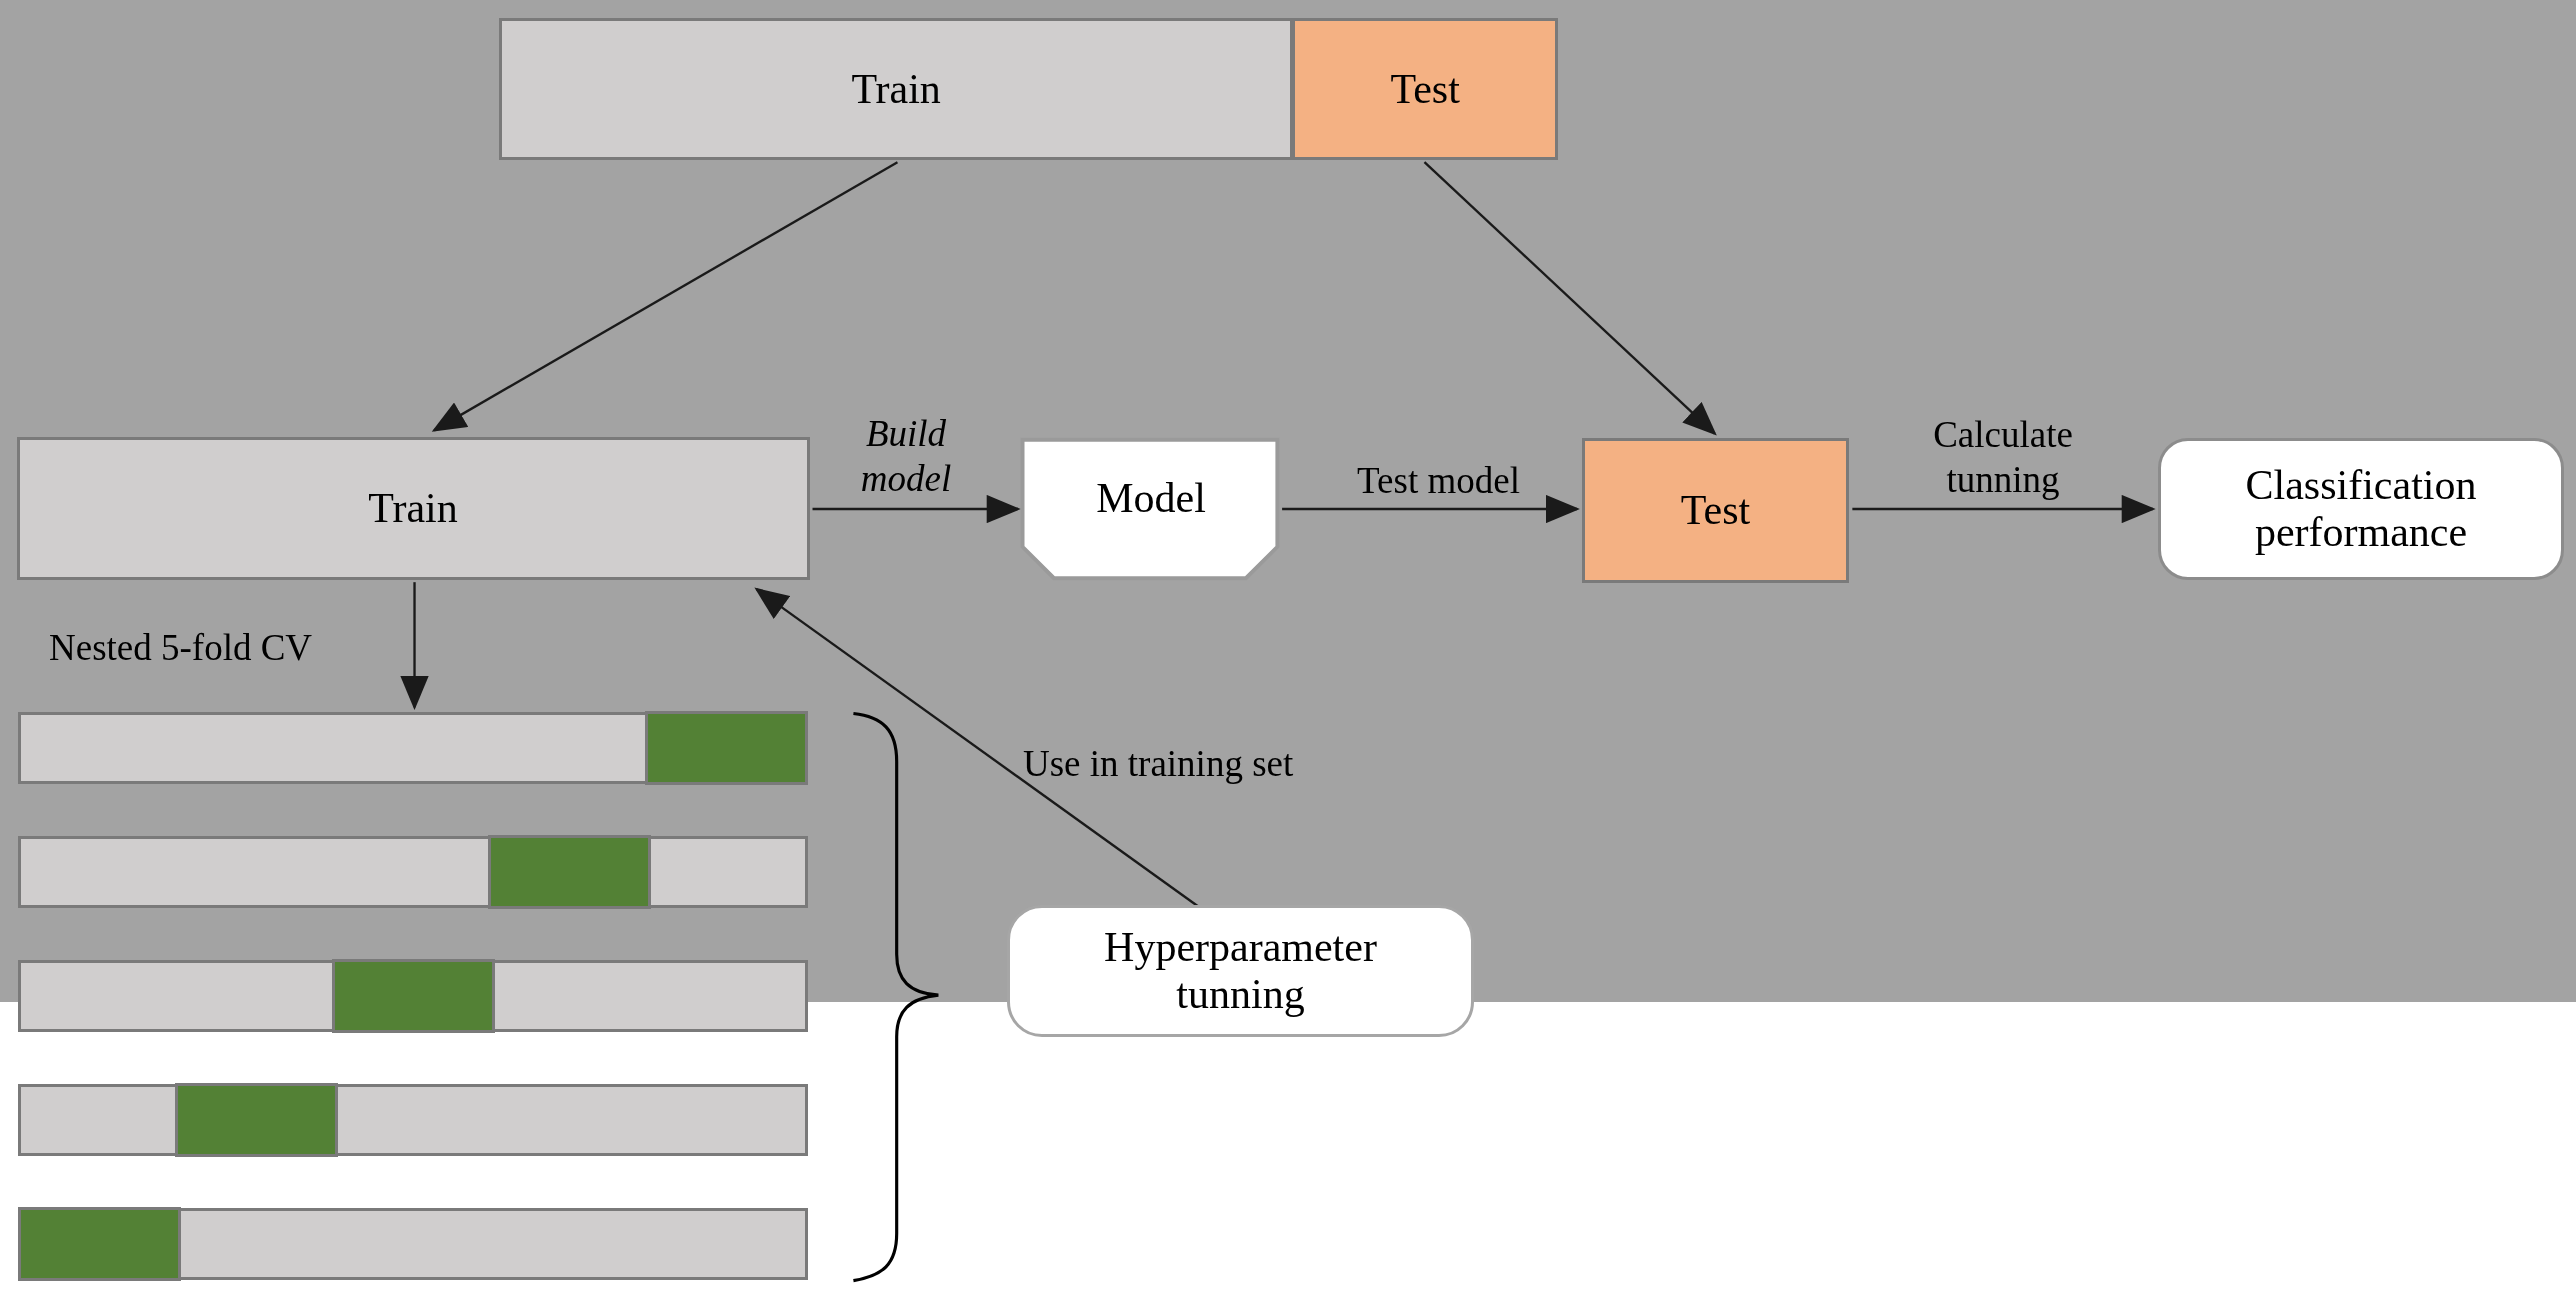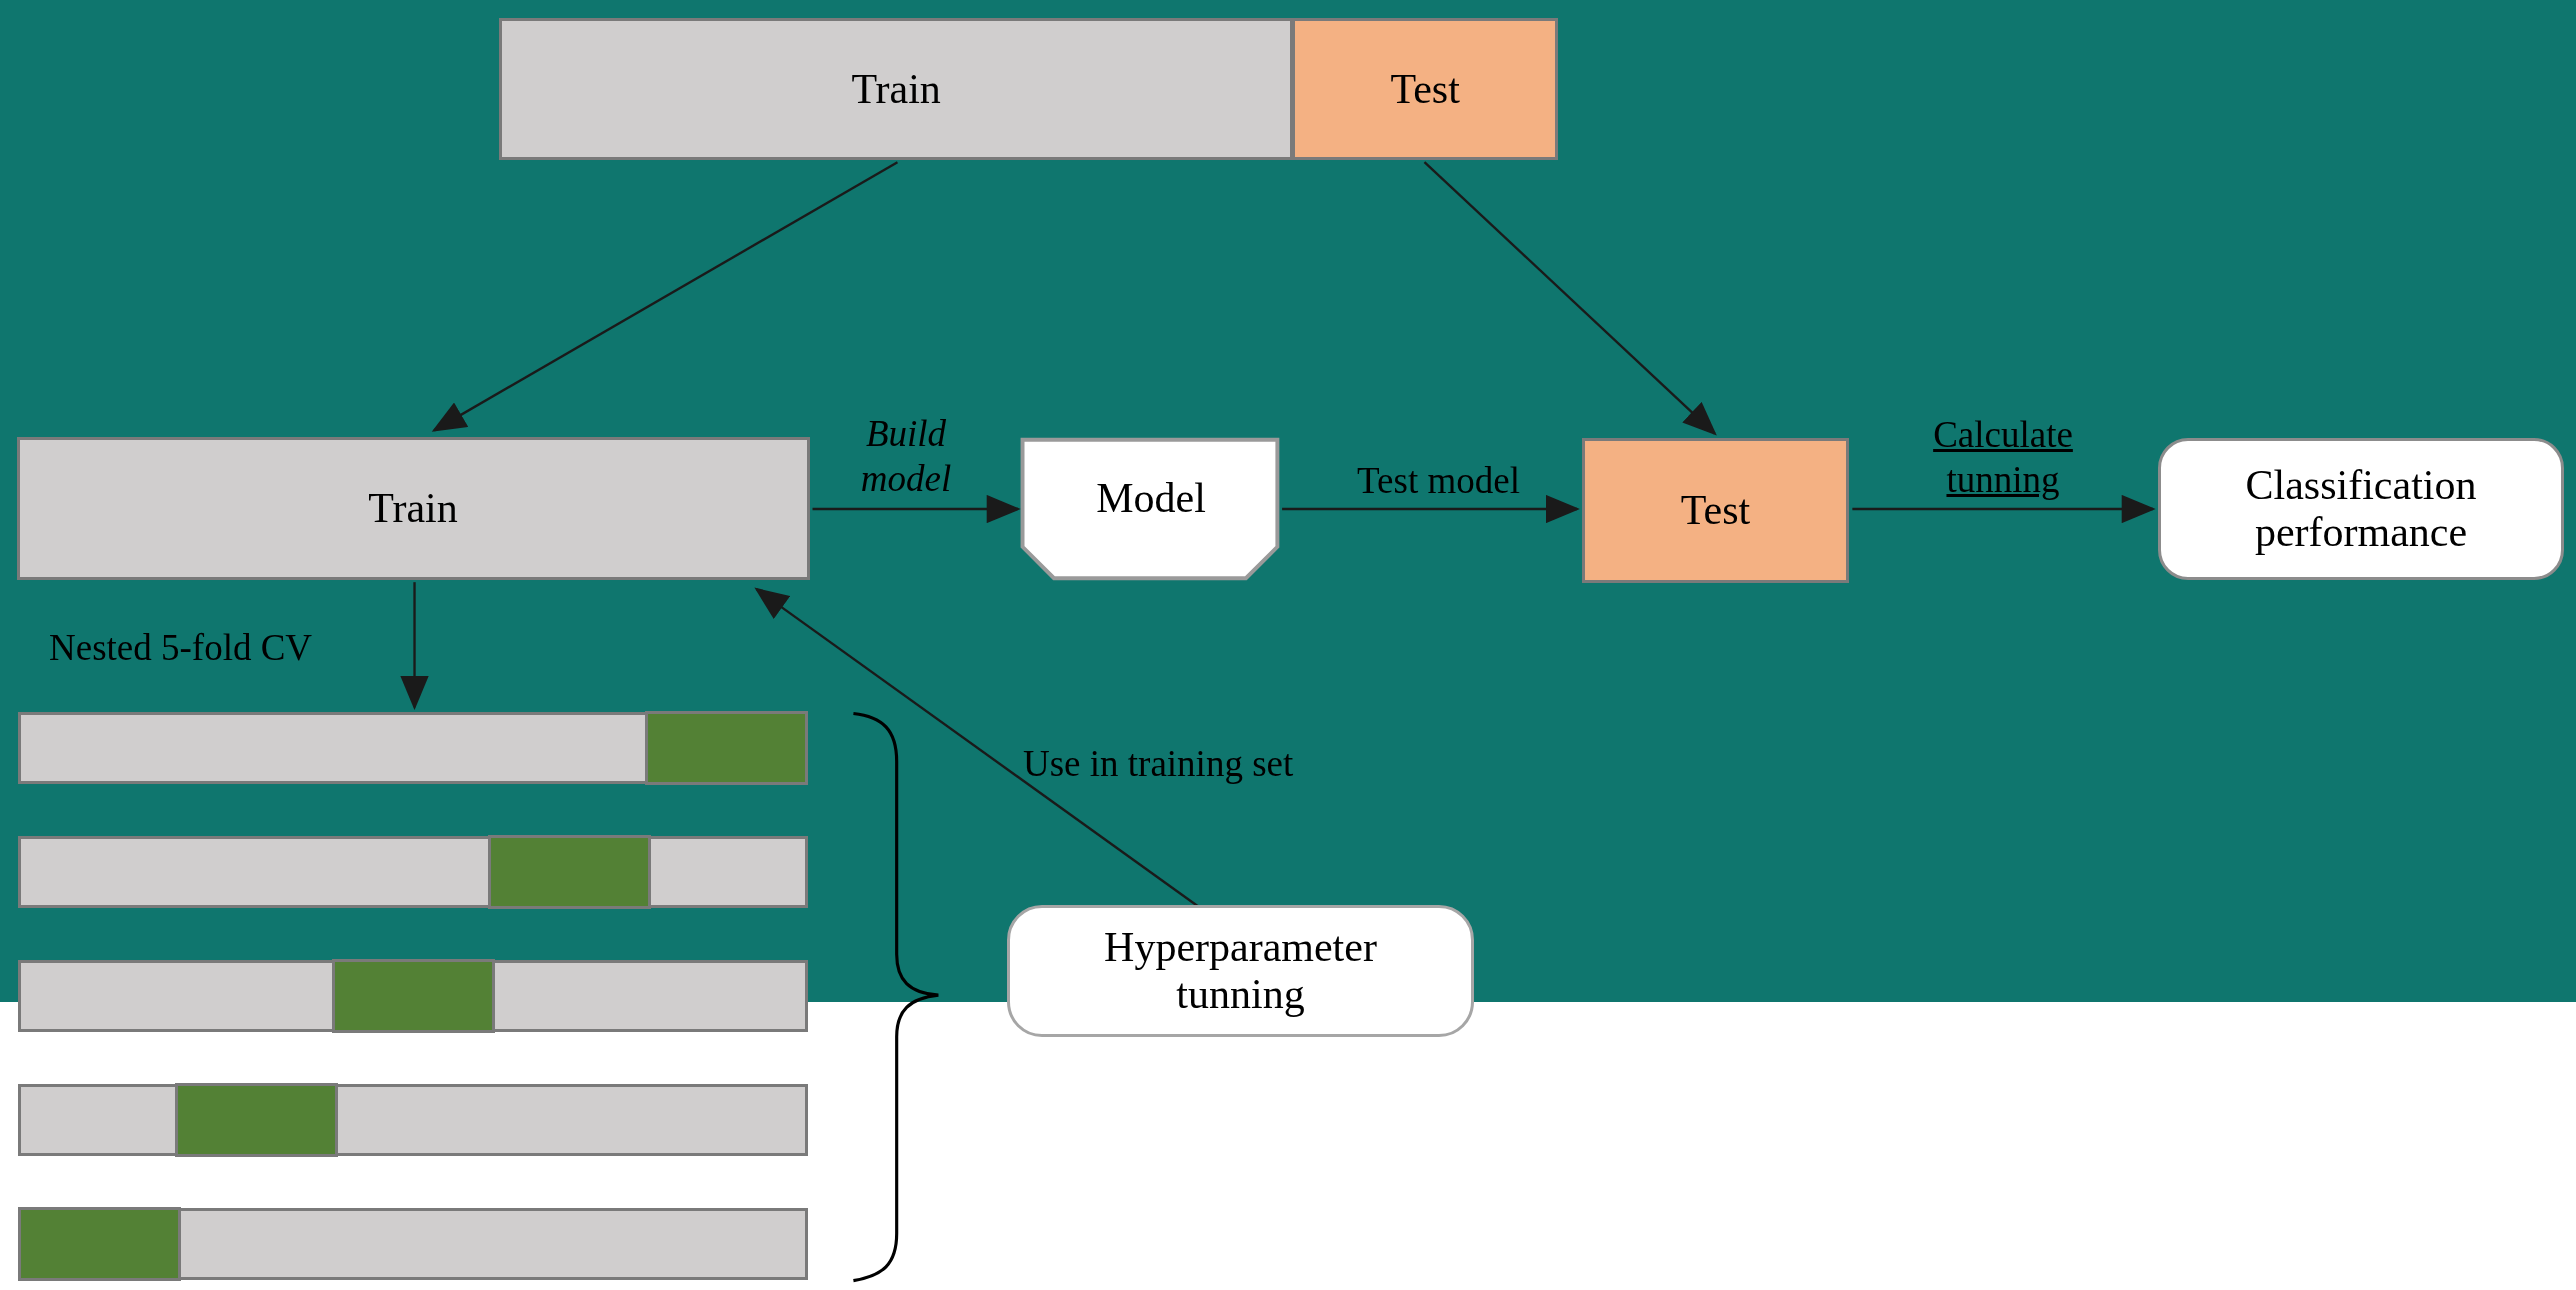--- a/index.html
+++ b/index.html
@@ -6,21 +6,21 @@
     margin:0; padding:0;
     width:2576px; height:1291px;
     background:#ffffff;
     font-family:"Liberation Serif", serif;
     overflow:hidden;
     color:#000;
   }
   .stage{
     position:relative;
     width:2576px; height:1002px;
-    background:#0f766e;
+    background:#a3a3a3;
   }
   .abs{ position:absolute; box-sizing:border-box; }
 
   
   .top-bar{ left:499px; top:18px; width:1059px; height:142px; display:flex; }
   .seg{
     display:flex; align-items:center; justify-content:center;
     border:3.9px solid #7a7a7a; box-sizing:border-box;
     font-size:42px;
   }
@@ -43,21 +43,21 @@
     left:971px; top:905px; width:467px; height:132px;
     background:#ffffff; border:3.1px solid #a6a6a6; border-radius:35px;margin-left:36px;
   }
 
   
   .lbl{
     font-size:37px; line-height:45px; text-align:center; white-space:nowrap;
   }
   .lbl-build   { left:818px; top:411px; width:176px;font-style:italic; }
   .lbl-apply   { left:1303px; top:458px; width:271px; }
-  .lbl-calc    { left:1888px; top:412px; width:230px;text-decoration:underline; }
+  .lbl-calc    { left:1888px; top:412px; width:230px; }
   .lbl-nested  { left:49px;   top:625px; text-align:left; }
   .lbl-use     { left:1023px; top:741px; text-align:center; }
 
   
   .cv-bars{ left:18px; top:712px; width:790px; }
   .cv-bar{
     position:relative;
     width:790px; height:72px;
     background:#D0CECE;
     border:3.9px solid #7a7a7a;

